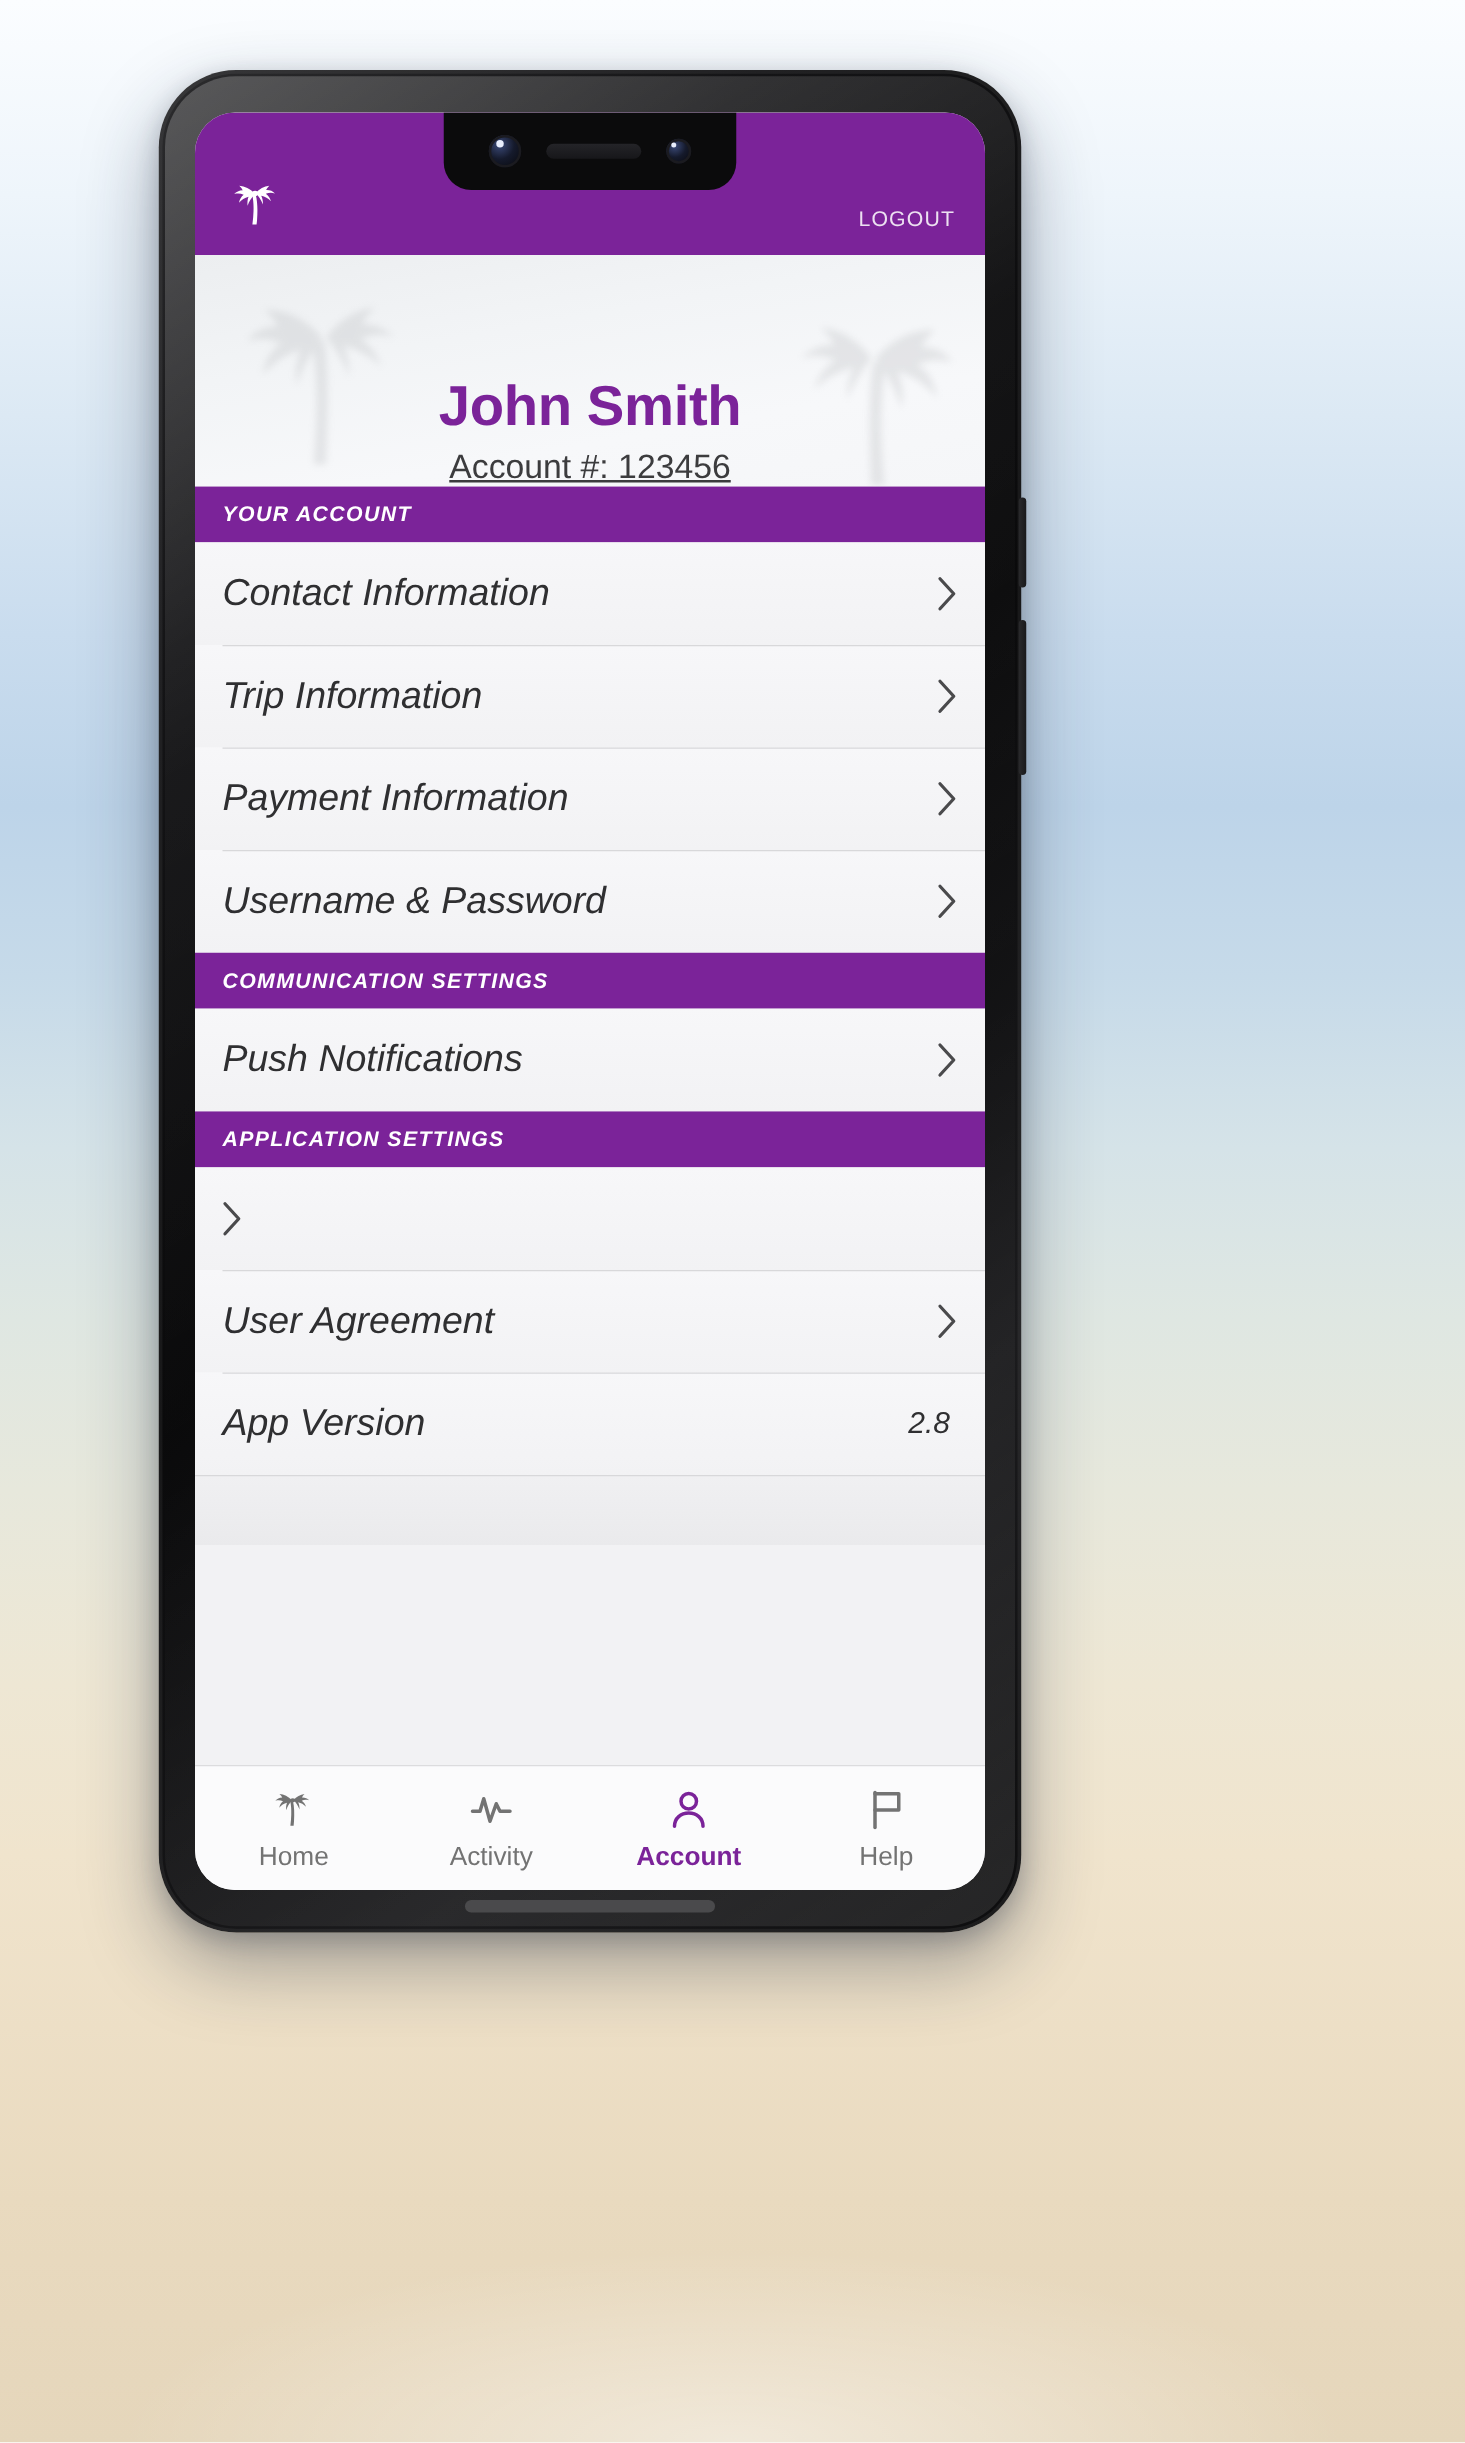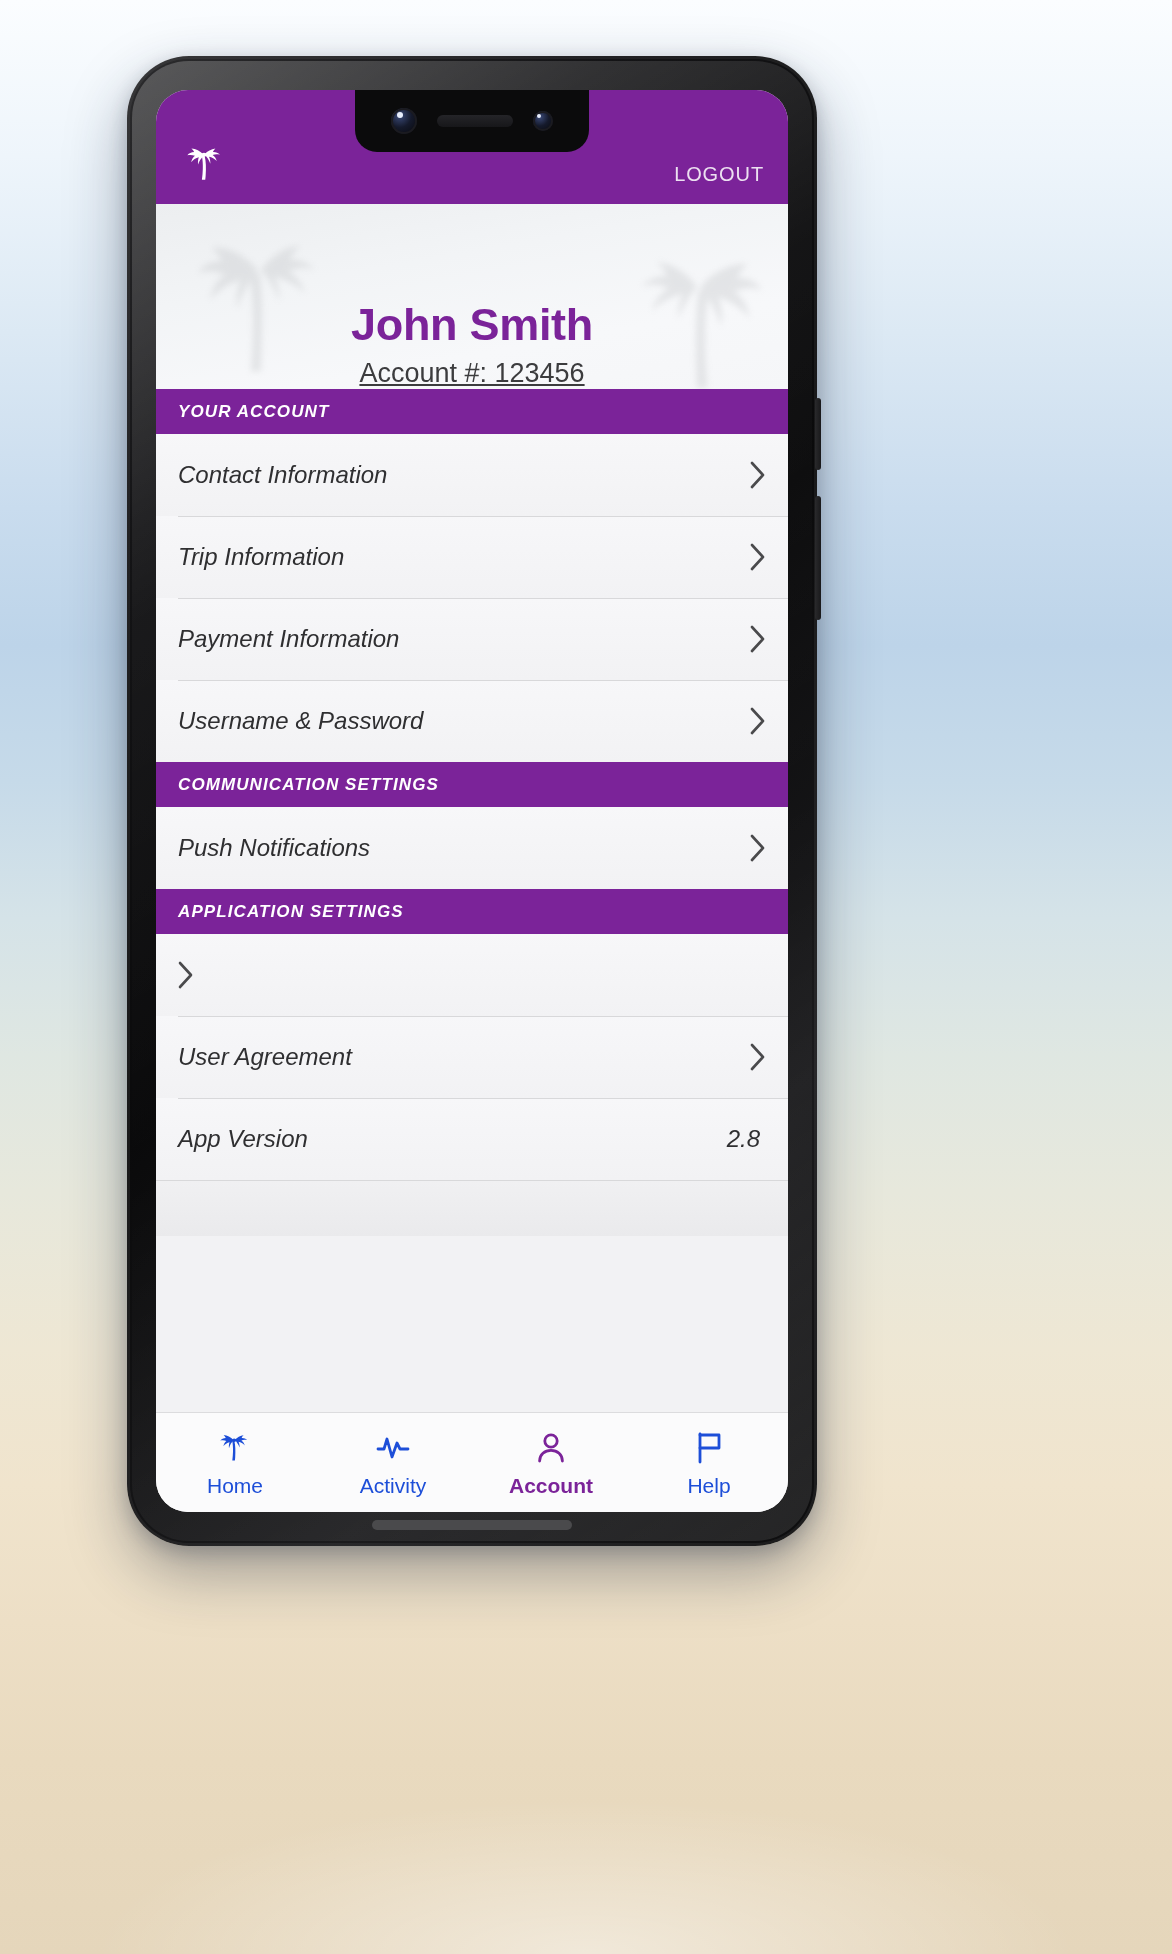--- a/index.html
+++ b/index.html
@@ -97,21 +97,21 @@
     flex: 0 0 114px;
     background: #7b2399;
     display: flex;
     align-items: flex-end;
     justify-content: space-between;
     padding: 0 22px 12px 22px;
   }
   #palm-logo { width: 54px; height: 52px; display: block; }
   #logout-button {
     color: rgba(255,255,255,0.86);
-    font-size: 20px;
+    font-size: 17px;
     letter-spacing: 0.9px;
     font-weight: 400;
     padding: 4px 2px 6px 10px;
     cursor: pointer;
   }
 
   
   #notch {
     position: absolute;
     top: 0;
@@ -214,21 +214,21 @@
   .list-row + .list-row::before {
     content: "";
     position: absolute;
     left: 22px; right: 0; top: 0;
     height: 1px;
     background: #d8d8da;
   }
   .row-label {
     flex: 1 1 auto;
     color: #2f2f31;
-    font-size: 24px;
+    font-size: 30px;
     font-weight: 400;
   }
   .row-value {
     color: #2f2f31;
     font-size: 24px;
     font-weight: 400;
     padding-right: 6px;
   }
   .chevron {
     width: 16px; height: 28px;
@@ -251,21 +251,21 @@
     align-items: stretch;
   }
   .tab-item {
     flex: 1 1 25%;
     display: flex;
     flex-direction: column;
     align-items: center;
     justify-content: center;
     gap: 6px;
     cursor: pointer;
-    color: #1d4ed8;
+    color: #737373;
   }
   .tab-item.active { color: #7b2399; }
   .tab-icon { width: 40px; height: 40px; display: block; }
   .tab-label { font-size: 21px; font-weight: 400; }
   .tab-item.active .tab-label { font-weight: 600; }
 
   
   #home-indicator {
     position: absolute;
     left: 50%;

